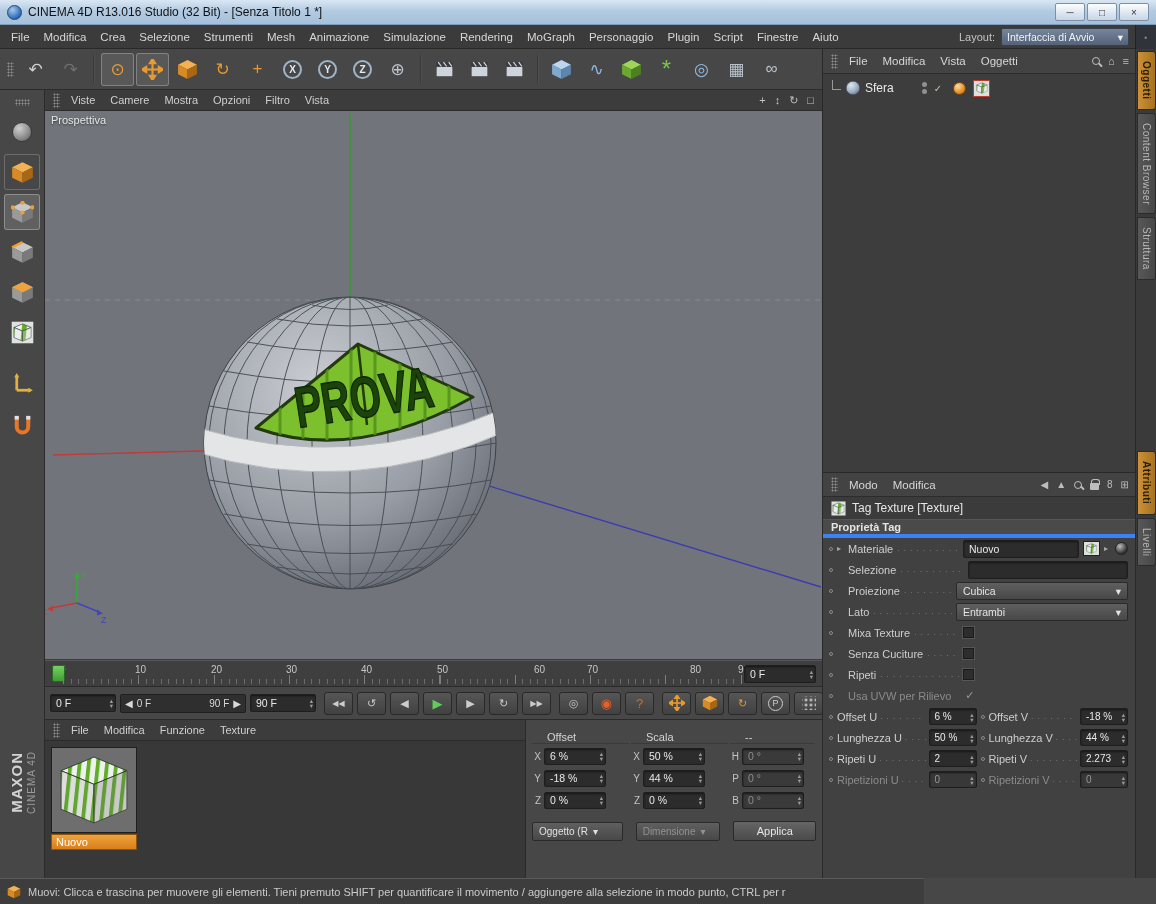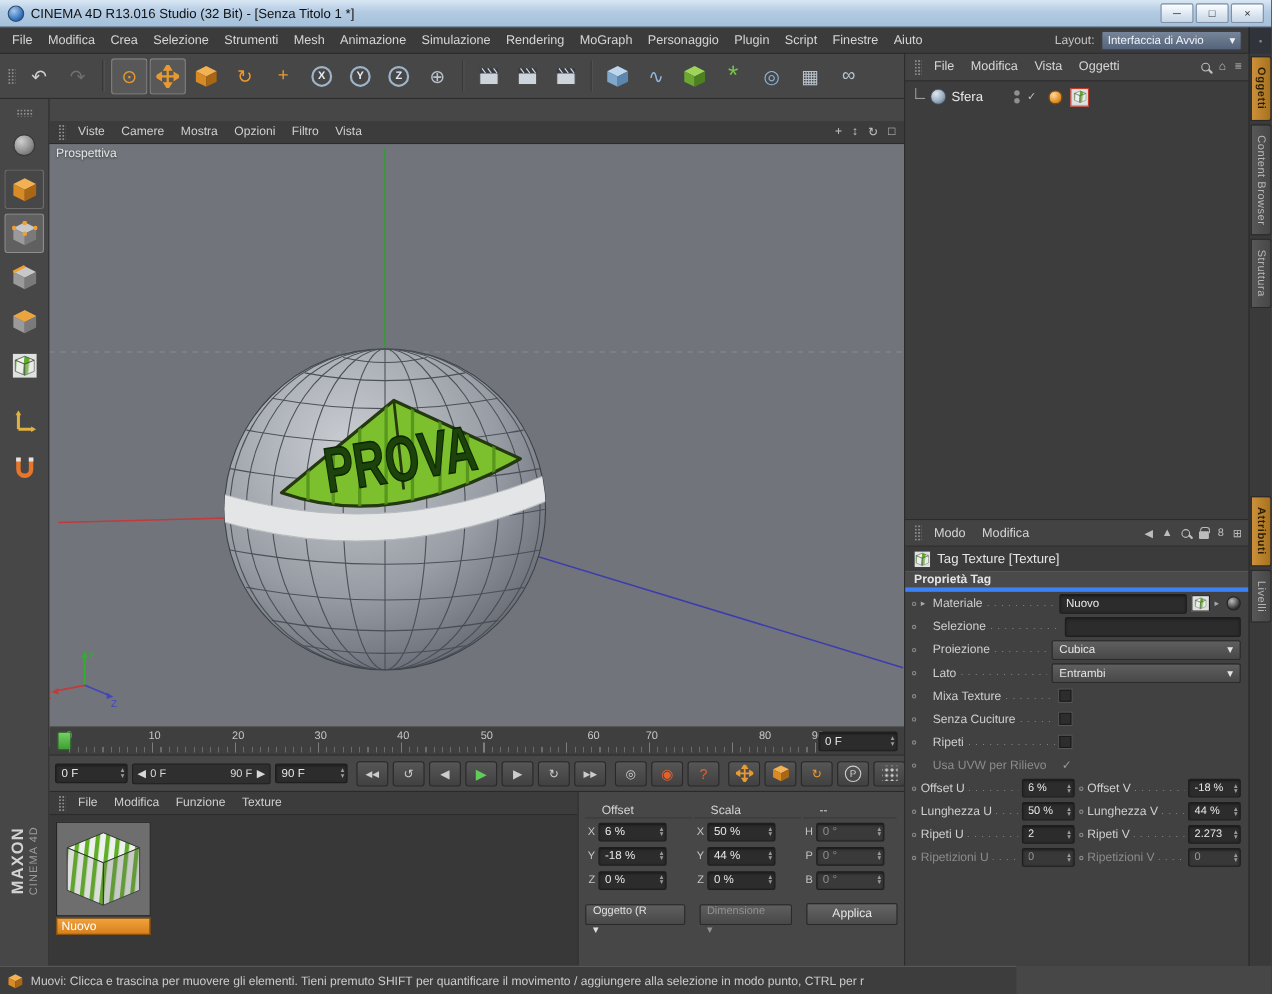--- a/index.html
+++ b/index.html
@@ -54,21 +54,21 @@
   .pbtn.framed{box-shadow:inset 0 0 0 1px #6d6d6d;}
   .pbtn.active{background:#606060;box-shadow:inset 0 0 0 1px #8d8d8d;}
   .pbtn svg{width:23px;height:23px;}
   .knob{width:20px;height:20px;border-radius:50%;background:radial-gradient(circle at 35% 30%,#cfcfcf,#8a8a8a 60%,#565656);border:1px solid #3a3a3a;}
   .gap8{height:8px;flex:none;}
   .branding{position:absolute;left:0;top:690px;width:45px;height:185px;display:flex;align-items:center;justify-content:center;gap:1px;}
   .branding .b1{writing-mode:vertical-rl;transform:rotate(180deg);font-weight:bold;font-size:15px;color:#d2d2d2;letter-spacing:1px;}
   .branding .b2{writing-mode:vertical-rl;transform:rotate(180deg);font-size:10px;color:#9b9b9b;letter-spacing:1px;}
 
   
-  .viewport{position:absolute;left:45px;top:90px;width:777px;height:570px;background:#3c3c3c;margin-top:20px;}
+  .viewport{position:absolute;left:45px;top:90px;width:777px;height:570px;background:#3c3c3c;}
   .panel-menubar{height:21px;display:flex;align-items:center;gap:1px;padding:0 5px;font-size:11px;
     color:#cfcfcf;background:#3c3c3c;border-bottom:1px solid #2b2b2b;}
   .panel-menubar .mitem{padding:0 7px;line-height:21px;}
   .vp-icons{margin-left:auto;display:flex;gap:9px;color:#c2c2c2;font-size:11px;align-items:center;padding-right:3px;}
   .vp-canvas{position:relative;width:777px;height:548px;background:#71757b;overflow:hidden;}
   .vp-label{position:absolute;left:6px;top:3px;font-size:11px;color:#e6e6e6;text-shadow:0 1px 2px rgba(0,0,0,.55);}
 
   
   .timeline{position:absolute;left:45px;top:660px;width:777px;height:27px;background:#3f3f3f;
     border-top:1px solid #565656;border-bottom:1px solid #2b2b2b;}
@@ -118,21 +118,21 @@
     border-left:1px solid #2a2a2a;padding:4px 6px;}
   .coord-grid{display:grid;grid-template-columns:97px 97px 85px;grid-auto-rows:20px;column-gap:2px;row-gap:2px;}
   .chead{display:flex;align-items:flex-end;padding-left:15px;color:#d4d4d4;font-size:11px;border-bottom:1px solid #3a3a3a;}
   .ccell{display:flex;align-items:center;gap:3px;font-size:10px;color:#c4c4c4;}
   .clabel{width:9px;text-align:right;flex:none;}
   .cfield{width:62px;flex:none;height:17px;}
   .cfield.dis{background:#3a3a3a;}
   .cfield.dis .fv{color:#8d8d8d;}
   .coord-foot{display:flex;gap:13px;margin-top:11px;align-items:center;}
   .dropbtn{height:19px;background:linear-gradient(#5f5f5f,#484848);border:1px solid #2a2a2a;border-radius:2px;
-    color:#e0e0e0;font-size:10px;display:flex;align-items:flex-start;padding:0 6px;gap:5px;flex-direction:column;}
+    color:#e0e0e0;font-size:10px;display:flex;align-items:center;padding:0 6px;gap:5px;}
   .dropbtn.dis{color:#929292;}
   .applybtn{width:84px;height:20px;background:linear-gradient(#656565,#4b4b4b);border:1px solid #292929;
     border-radius:2px;color:#e6e6e6;font-size:11px;display:flex;align-items:center;justify-content:center;}
 
   
   .right-panel{position:absolute;left:822px;top:49px;width:313px;height:829px;background:#3d3d3d;border-left:1px solid #292929;}
   .om{position:absolute;left:0;top:0;width:313px;height:424px;background:#3d3d3d;border-bottom:1px solid #292929;}
   .om-menubar{height:25px;display:flex;align-items:center;gap:1px;padding:0 5px;font-size:11.5px;color:#d6d6d6;
     background:#434343;border-bottom:1px solid #2c2c2c;}
   .om-icons{margin-left:auto;display:flex;gap:8px;align-items:center;color:#bdbdbd;font-size:11px;padding-right:2px;}

